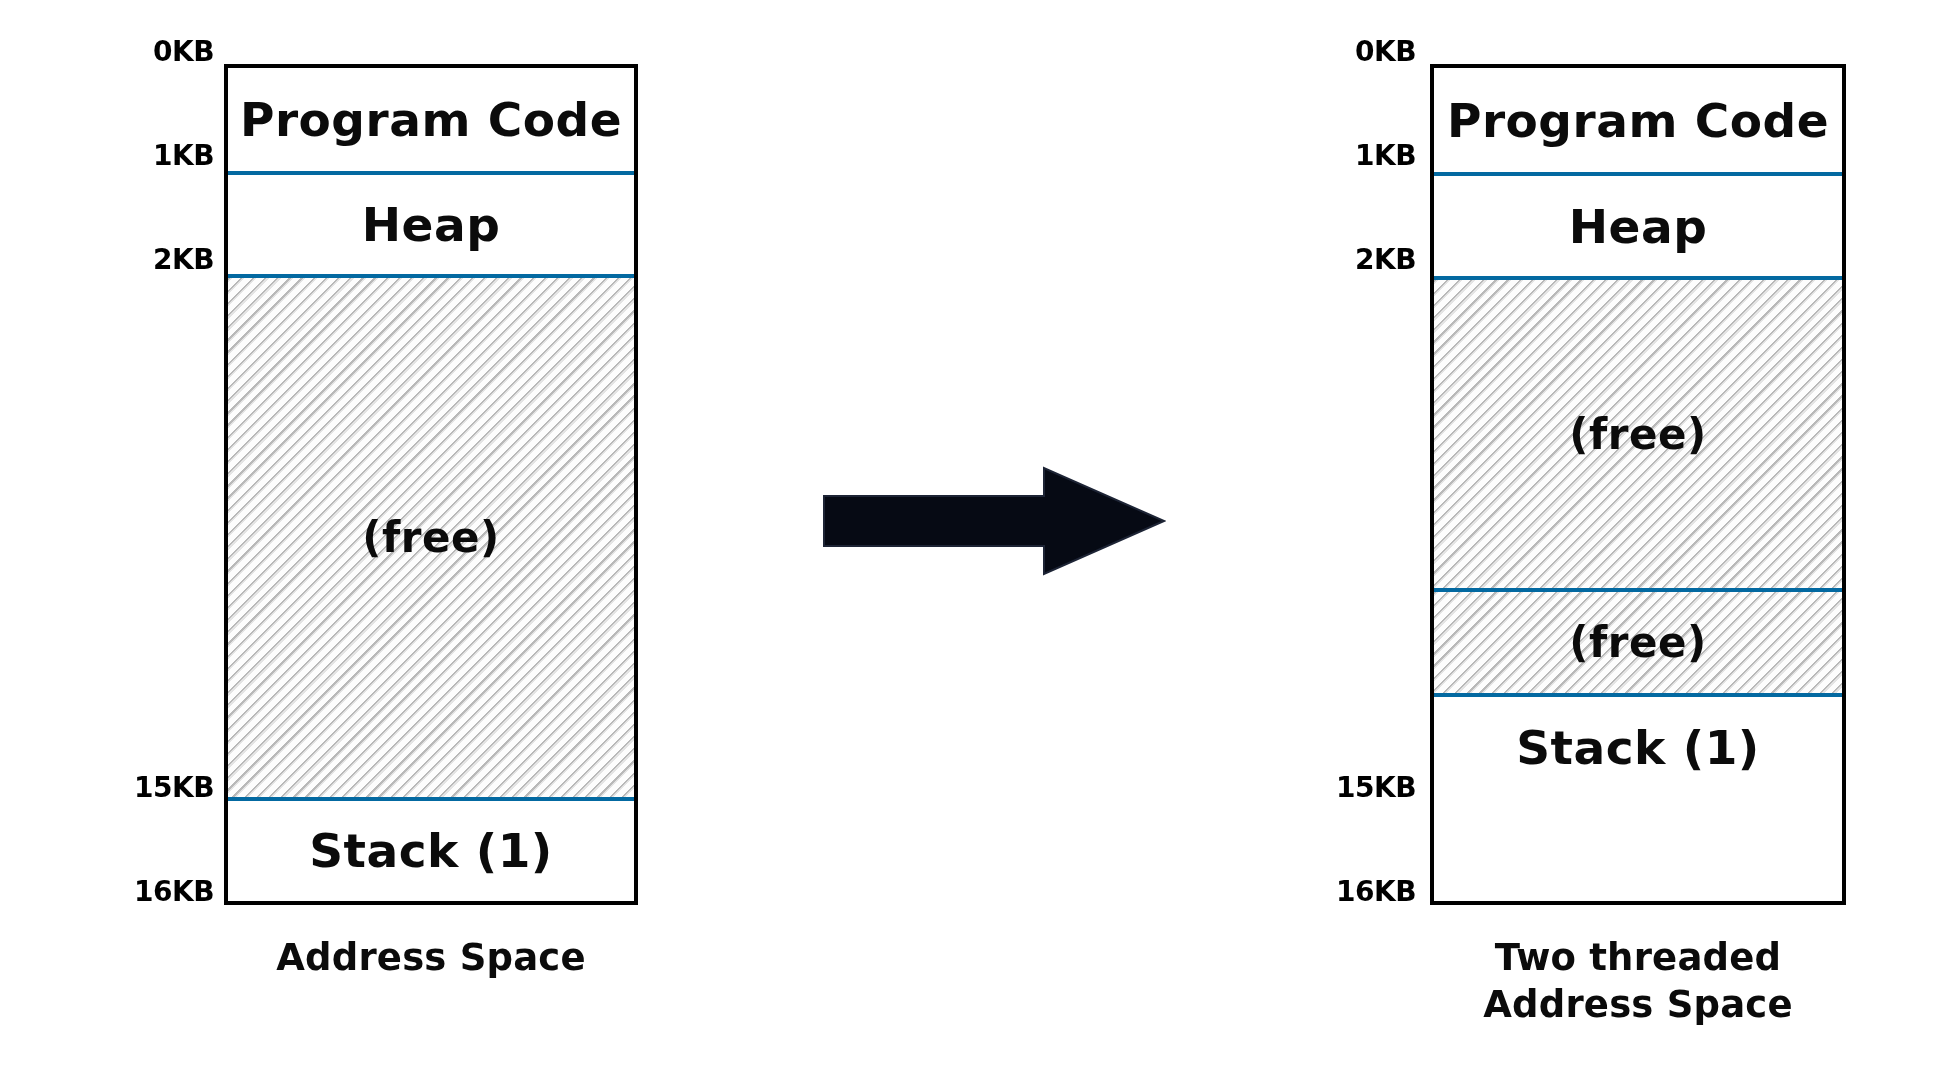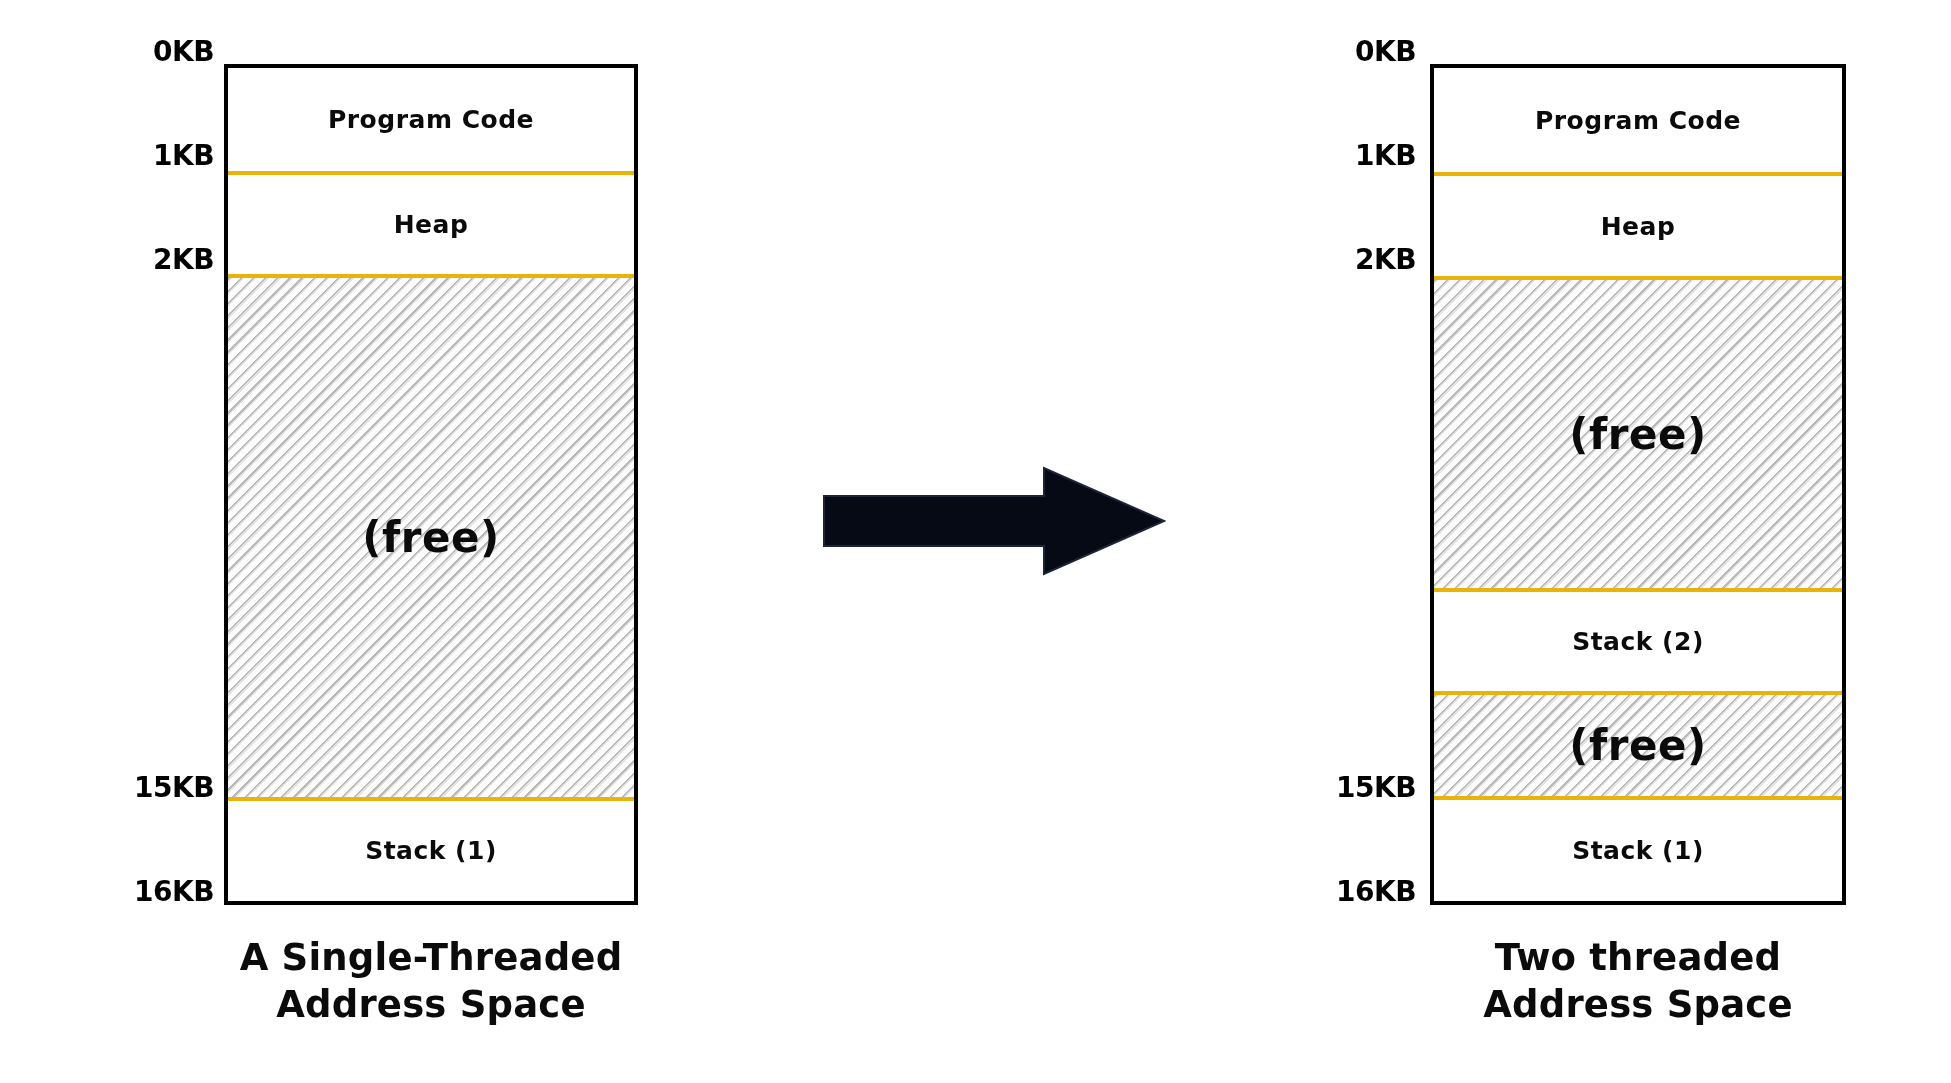--- a/index.html
+++ b/index.html
@@ -43,26 +43,26 @@
   
   .region {
     position: relative;
     box-sizing: border-box;
     display: flex;
     align-items: center;
     justify-content: center;
     background: #ffffff;
     overflow: hidden;
   }
-  .region + .region { border-top: 4px solid #eab308; }
+  .region + .region { border-top: 4px solid #0369a1; }
 
   .region-label {
     position: relative;
     z-index: 2;
-    font-size: 25px;
+    font-size: 47px;
     font-weight: 700;
     color: #0b0b0b;
     letter-spacing: 0.5px;
     white-space: nowrap;
   }
   .region.free .region-label { font-size: 42px; }
 
   
   .region.free {
     background-color: #fdfdfd;
@@ -148,21 +148,20 @@
       </div>
       <div class="region free" style="height:528px">
         <span class="region-label">(free)</span>
       </div>
       <div class="region" style="height:105px">
         <span class="region-label">Stack (1)</span>
       </div>
     </div>
 
     <div class="caption">
-      <span class="caption-line">A Single-Threaded</span>
       <span class="caption-line">Address Space</span>
     </div>
   </div>
 
   <div class="arrow-wrap">
     <svg viewBox="0 0 344 110" preserveAspectRatio="none">
       <polygon points="2,30 222,30 222,2 342,55 222,108 222,80 2,80" fill="#060a14" stroke="#1d2435" stroke-width="2"></polygon>
     </svg>
   </div>
 
@@ -179,23 +178,20 @@
     <div class="memory-box">
       <div class="region" style="height:104px">
         <span class="region-label">Program Code</span>
       </div>
       <div class="region" style="height:104px">
         <span class="region-label">Heap</span>
       </div>
       <div class="region free" style="height:312px">
         <span class="region-label">(free)</span>
       </div>
-      <div class="region" style="height:103px">
-        <span class="region-label">Stack (2)</span>
-      </div>
       <div class="region free" style="height:105px">
         <span class="region-label">(free)</span>
       </div>
       <div class="region" style="height:105px">
         <span class="region-label">Stack (1)</span>
       </div>
     </div>
 
     <div class="caption">
       <span class="caption-line">Two threaded</span>

